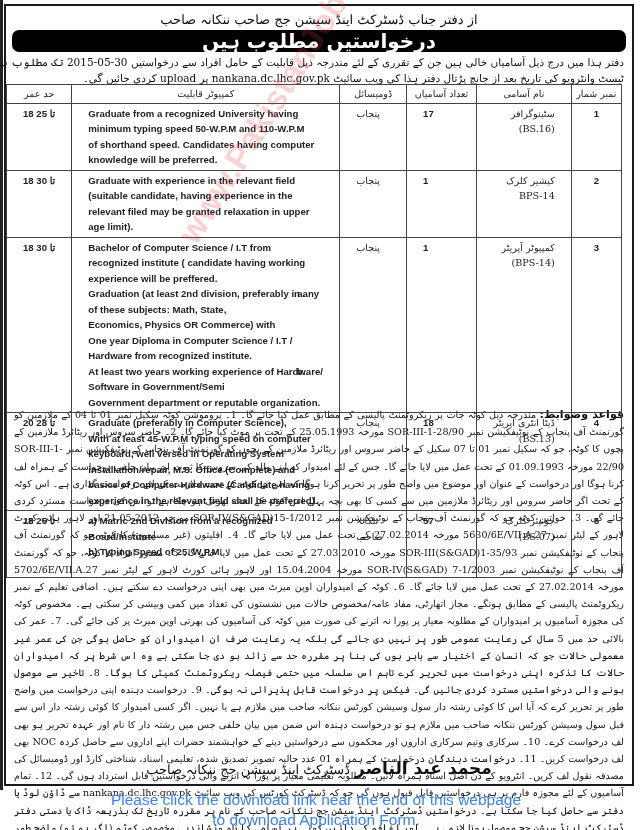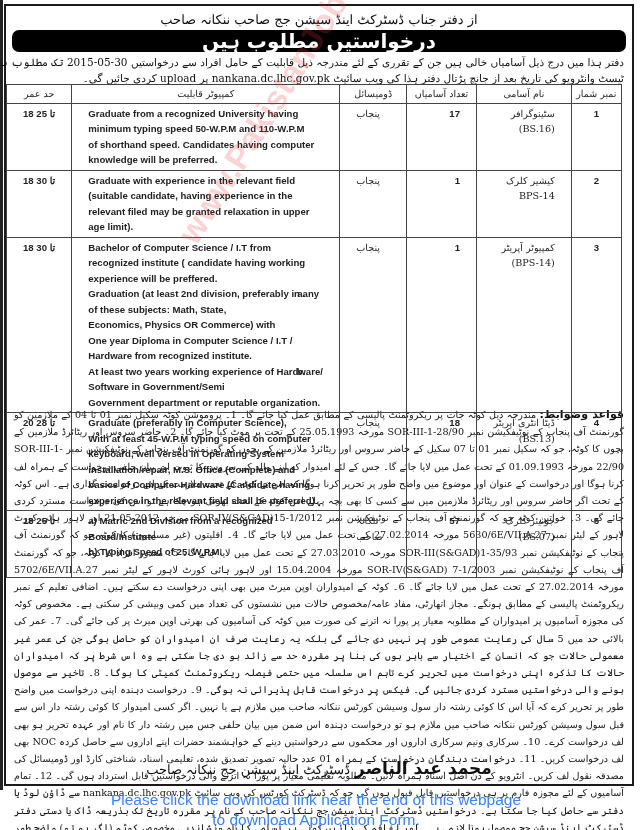--- a/index.html
+++ b/index.html
@@ -11,21 +11,21 @@
   .banner-title { position:absolute; left:0; right:0; top:0px; text-align:center; font-family:"DejaVu Sans", sans-serif; font-weight:bold; font-size:20px; color:#fff; line-height:22px; direction:rtl; letter-spacing:1px; }
   .intro { position:absolute; right:8px; left:8px; font-family:"DejaVu Serif", serif; font-size:10.5px; direction:rtl; text-align:right; white-space:nowrap; }
   .intro1 { top:50px; }
   .intro2 { top:66px; }
   table.jobs { position:absolute; left:6px; top:84px; width:616px; border-collapse:collapse; font-family:"Liberation Sans", sans-serif; font-size:9.6px; font-weight:bold; color:#222; }
   table.jobs td, table.jobs th { border:1px solid #444; vertical-align:top; padding:2px 16px; line-height:15.5px; }
   table.jobs th { font-family:"DejaVu Serif", serif; font-weight:normal; font-size:9.5px; text-align:center; height:14px; padding:1px 2px; direction:rtl; }
   .c-age { width:32px; text-align:center; white-space:nowrap; }
   .c-qual { width:323px; }
   .c-dom { width:38px; text-align:left; font-family:"DejaVu Serif", serif; font-weight:normal; direction:rtl; }
-  .c-num { width:52px; text-align:right; }
+  .c-num { width:52px; text-align:left; }
   .c-name { width:72px; text-align:right; font-family:"DejaVu Serif", serif; font-weight:normal; direction:rtl; }
   .c-sr { width:24px; text-align:center; }
   .qline { display:block; position:relative; }
   .qline .mark { position:absolute; right:18px; top:0; }
   .rules { position:absolute; left:8px; right:8px; top:400px; font-family:"DejaVu Serif", serif; font-size:9.6px; line-height:17.2px; direction:rtl; text-align:justify; color:#111; }
   .rules-head { font-family:"DejaVu Sans", sans-serif; font-weight:bold; font-size:11px; }
   .rules p { margin:0; }
   .signature { position:absolute; left:0; right:0; top:752px; text-align:center; direction:rtl; }
   .sig-name { font-family:"DejaVu Sans", sans-serif; font-weight:bold; font-size:17px; }
   .sig-title { font-family:"DejaVu Serif", serif; font-size:13px; }

